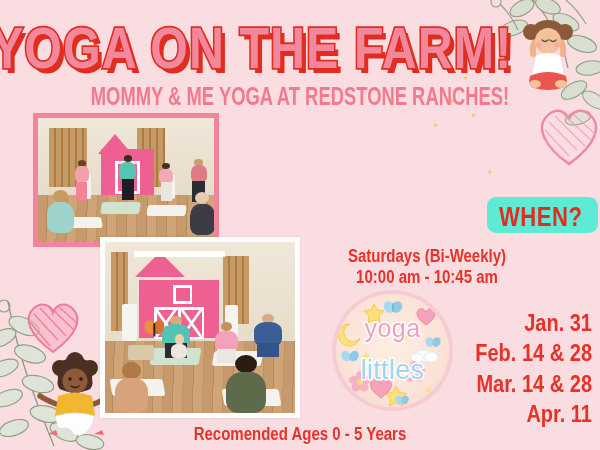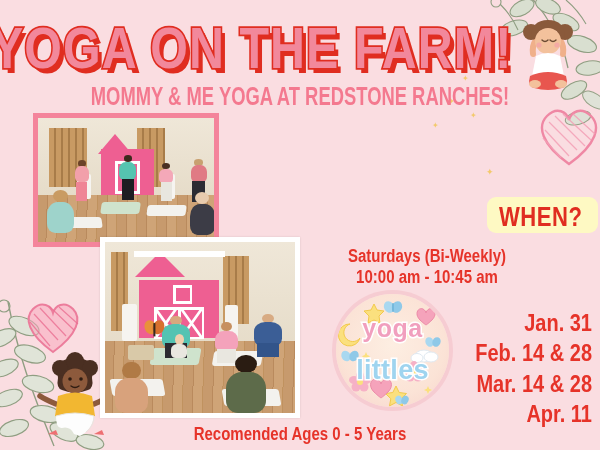--- a/index.html
+++ b/index.html
@@ -83,21 +83,21 @@
     transform:scaleY(1.18) scaleX(0.96); transform-origin:left top;
     white-space:nowrap; line-height:1.42;
   }
   #price-note-1 { margin-top:16px; }
   #price-note-2 { margin-top:5px; }
   .u { text-decoration:underline; }
 
   
   #when-badge {
     position:absolute; left:487px; top:197px;
-    background:#fef9c3; border-radius:9px;
+    background:#5eead4; border-radius:9px;
     padding:4px 12px 5px 12px;
   }
   #when-badge span {
     display:block; font-size:23px; font-weight:bold; color:#e02d20;
     transform:scaleY(1.2) scaleX(0.96); transform-origin:left top;
     letter-spacing:0.5px; white-space:nowrap;
   }
   #when-when { position:absolute; right:8px; top:243px; width:330px; text-align:center; }
   .when-line {
     font-size:15px; font-weight:bold; color:#e63329;
@@ -112,21 +112,21 @@
   }
 
   
   #logo-badge {
     position:absolute; left:336px; top:294px; width:113px; height:113px;
     border-radius:50%;
     background:radial-gradient(circle at 50% 45%, #fdeee2 0%, #fbe3d6 62%, #f6d2cb 100%);
     box-shadow:0 0 0 4px #f6ccd2;
     overflow:hidden;
   }
-  .logo-word { position:absolute; width:100%; text-align:center; font-weight:bold; line-height:1; }
+  .logo-word { position:absolute; width:100%; text-align:center; font-weight:normal; line-height:1; }
   #logo-yoga {
     top:22px; font-size:25px; color:#f19fbe;
     -webkit-text-stroke:3px #ffffff; paint-order:stroke fill;
     letter-spacing:0.5px;
   }
   #logo-for {
     top:47px; font-size:15px; color:#a9d9a0;
     -webkit-text-stroke:2.5px #ffffff; paint-order:stroke fill;
   }
   #logo-littles {

